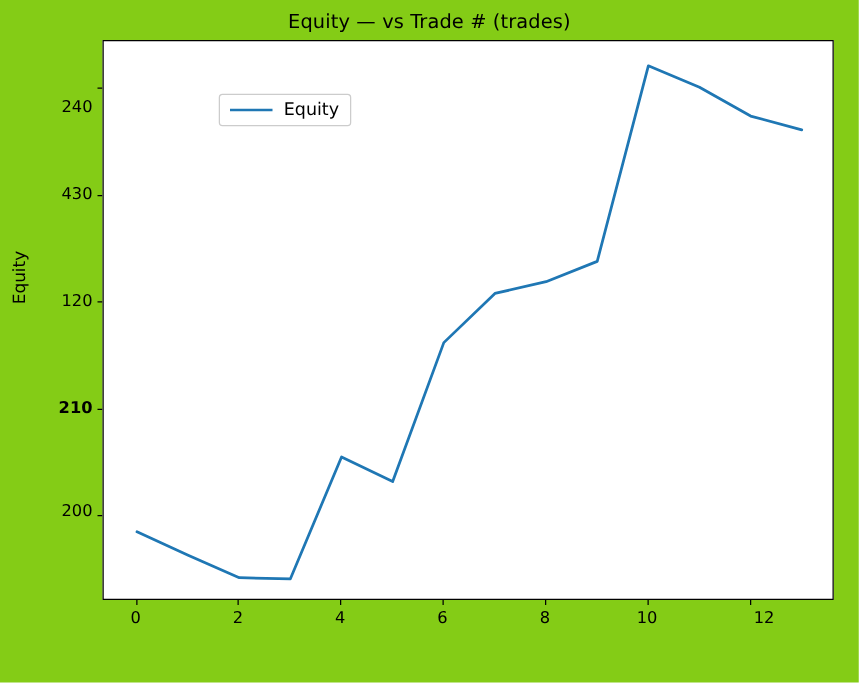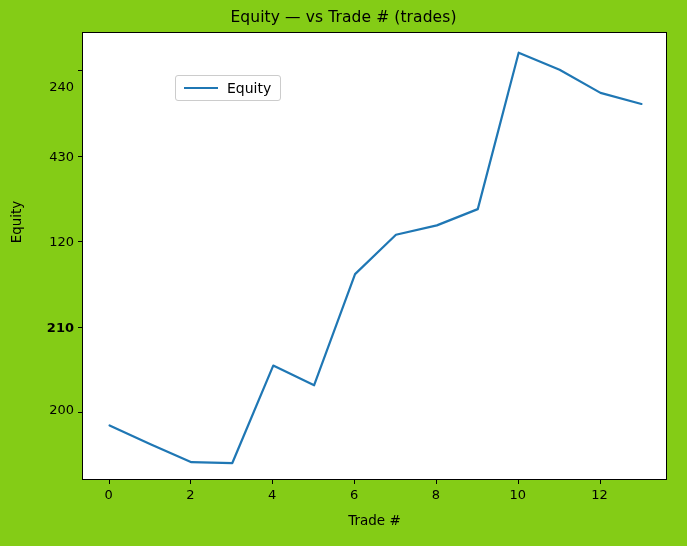--- a/index.html
+++ b/index.html
@@ -128,21 +128,20 @@
   }
 </style>
 </head>
 <body>
 
 <div id="figure">
 
   <div id="chart-title">Equity — vs Trade # (trades)</div>
 
   <div id="ylabel">Equity</div>
-  <div id="xlabel">Trade #</div>
 
   <div id="ytick-labels">
       <div class="ytick-wrap" style="top: 409px;">200</div>
       <div class="ytick-mark" style="top: 412.458px;"></div>
       <div class="ytick-wrap" style="top: 326.962px; font-weight: bold;">210</div>
       <div class="ytick-mark" style="top: 326.962px;"></div>
       <div class="ytick-wrap" style="top: 241.466px;">120</div>
       <div class="ytick-mark" style="top: 241.466px;"></div>
       <div class="ytick-wrap" style="top: 155.969px;">430</div>
       <div class="ytick-mark" style="top: 155.969px;"></div>
@@ -155,21 +154,21 @@
       <div class="xtick-wrap" style="left: 190.409px;">2</div>
       <div class="xtick-mark" style="left: 190.409px;"></div>
       <div class="xtick-wrap" style="left: 272.227px;">4</div>
       <div class="xtick-mark" style="left: 272.227px;"></div>
       <div class="xtick-wrap" style="left: 354.045px;">6</div>
       <div class="xtick-mark" style="left: 354.045px;"></div>
       <div class="xtick-wrap" style="left: 435.864px;">8</div>
       <div class="xtick-mark" style="left: 435.864px;"></div>
       <div class="xtick-wrap" style="left: 517.682px;">10</div>
       <div class="xtick-mark" style="left: 517.682px;"></div>
-      <div class="xtick-wrap" style="left: 599.5px;">12</div>
+      <div class="xtick-wrap" style="left: 599.5px; text-align: right;">12</div>
       <div class="xtick-mark" style="left: 599.5px;"></div>
     </div>
 
   <div id="axes">
     <svg id="plot-svg" viewBox="0 0 585 448" preserveAspectRatio="none">
       <polyline id="series-0" fill="none" stroke="#1f77b4" stroke-width="2.2" stroke-linejoin="round" stroke-linecap="round" points="26.59,392.43 67.50,411.24 108.41,429.19 149.32,430.05 190.23,332.58 231.14,352.24 272.05,241.10 312.95,201.77 353.86,192.37 394.77,176.12 435.68,19.66 476.59,36.76 517.50,59.85 558.41,70.96"></polyline>
     </svg>
 
     <div id="legend">
       <span id="legend-line" style="border-top-color: rgb(31, 119, 180);"></span>

